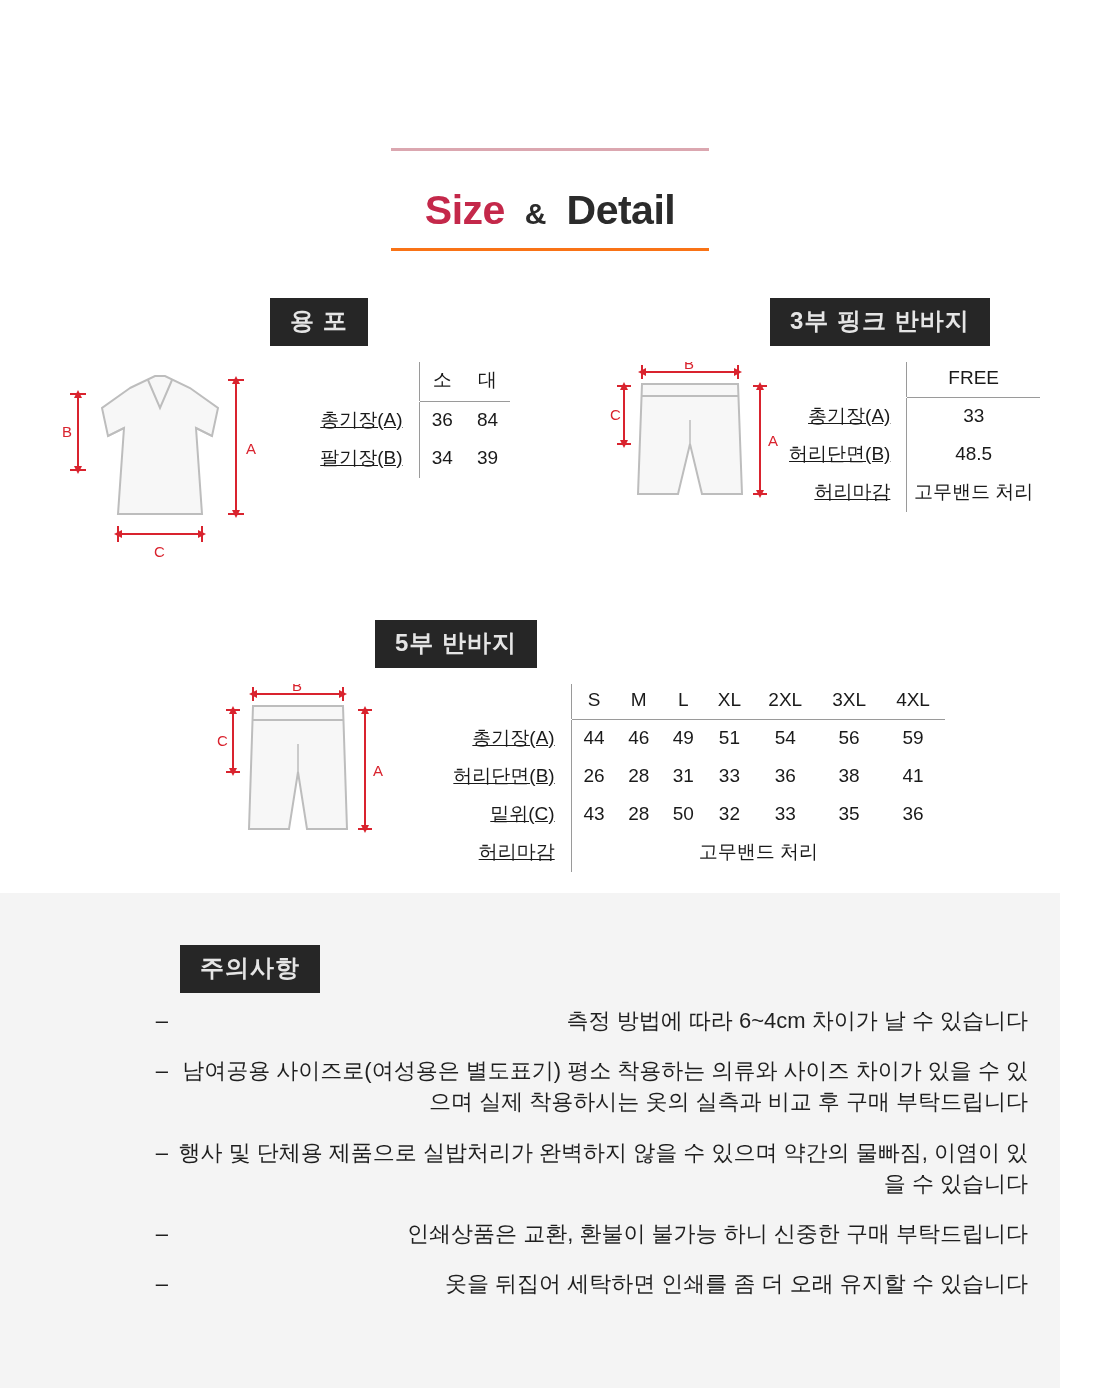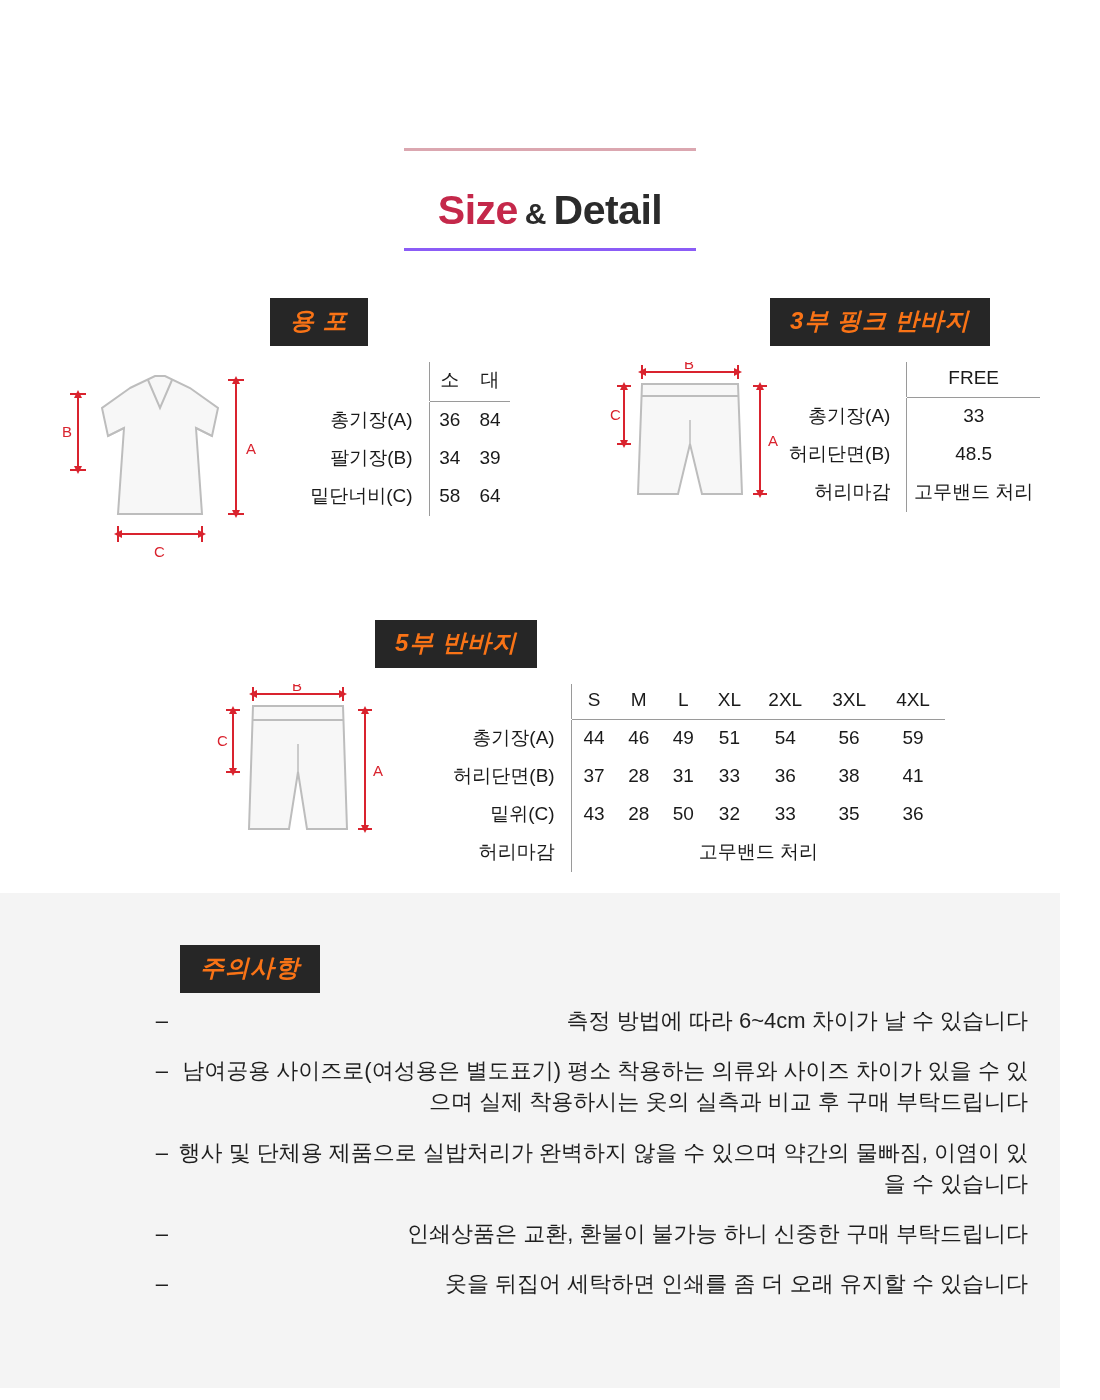--- a/index.html
+++ b/index.html
@@ -20,25 +20,25 @@
   .title-wrap {
     position: absolute;
     top: 148px;
     left: 0;
     width: 100%;
     display: flex;
     justify-content: center;
   }
   .title-box {
     border-top: 3px solid #dba7b0;
-    border-bottom: 3px solid #8b5cf6;
+    border-bottom: 3px solid #f97316;
     padding: 12px 34px 14px 34px;
     display: flex;
     align-items: baseline;
-    gap: 7px;
+    gap: 20px;
   }
   .title-main {
     font-size: 41px;
     font-weight: bold;
     color: #c4284a;
     letter-spacing: -0.5px;
   }
   .title-amp {
     font-size: 30px;
     font-weight: bold;
@@ -49,27 +49,26 @@
     font-weight: bold;
     color: #2b2b2b;
     letter-spacing: -0.5px;
     margin-top: 24px;
   }
 
   
   .chip {
     display: inline-block;
     background: #262626;
-    color: #f97316;
+    color: #e5e5e5;
     font-size: 24px;
     font-weight: bold;
     padding: 7px 20px 9px 20px;
     letter-spacing: 1px;
     white-space: nowrap;
-    font-style: italic;
   }
 
   
   .block {
     position: absolute;
   }
   #block-top { top: 298px; left: 60px; width: 450px; }
   #block-pink { top: 298px; left: 610px; width: 430px; }
   #block-half { top: 620px; left: 215px; width: 730px; }
 
@@ -96,20 +95,21 @@
     text-align: center;
     font-weight: normal;
     color: #1a1a1a;
     white-space: nowrap;
   }
   table.size-table th.rowhdr,
   table.size-table td.rowhdr {
     text-align: right;
     padding-right: 16px;
     white-space: nowrap;
+    text-decoration: underline;
   }
   table.size-table thead th {
     border-bottom: 1px solid #9a9a9a;
     padding-bottom: 8px;
   }
   table.size-table thead th.rowhdr {
     border-bottom: 1px solid transparent;
   }
   .divider-col {
     border-left: 1px solid #9a9a9a;
@@ -221,25 +221,20 @@
           <tr>
             <td class="rowhdr">총기장(A)</td>
             <td class="divider-col">36</td>
             <td>84</td>
           </tr>
           <tr>
             <td class="rowhdr">팔기장(B)</td>
             <td class="divider-col">34</td>
             <td>39</td>
           </tr>
-          <tr>
-            <td class="rowhdr">밑단너비(C)</td>
-            <td class="divider-col">58</td>
-            <td>64</td>
-          </tr>
         </tbody>
       </table>
     </div>
   </div>
 </div>
 
 <div class="block" id="block-pink">
   <div class="chip-row">
     <span class="chip">3부 핑크 반바지</span>
   </div>
@@ -355,21 +350,21 @@
             <td class="divider-col">44</td>
             <td>46</td>
             <td>49</td>
             <td>51</td>
             <td>54</td>
             <td>56</td>
             <td>59</td>
           </tr>
           <tr>
             <td class="rowhdr">허리단면(B)</td>
-            <td class="divider-col">37</td>
+            <td class="divider-col">26</td>
             <td>28</td>
             <td>31</td>
             <td>33</td>
             <td>36</td>
             <td>38</td>
             <td>41</td>
           </tr>
           <tr>
             <td class="rowhdr">밑위(C)</td>
             <td class="divider-col">43</td>

